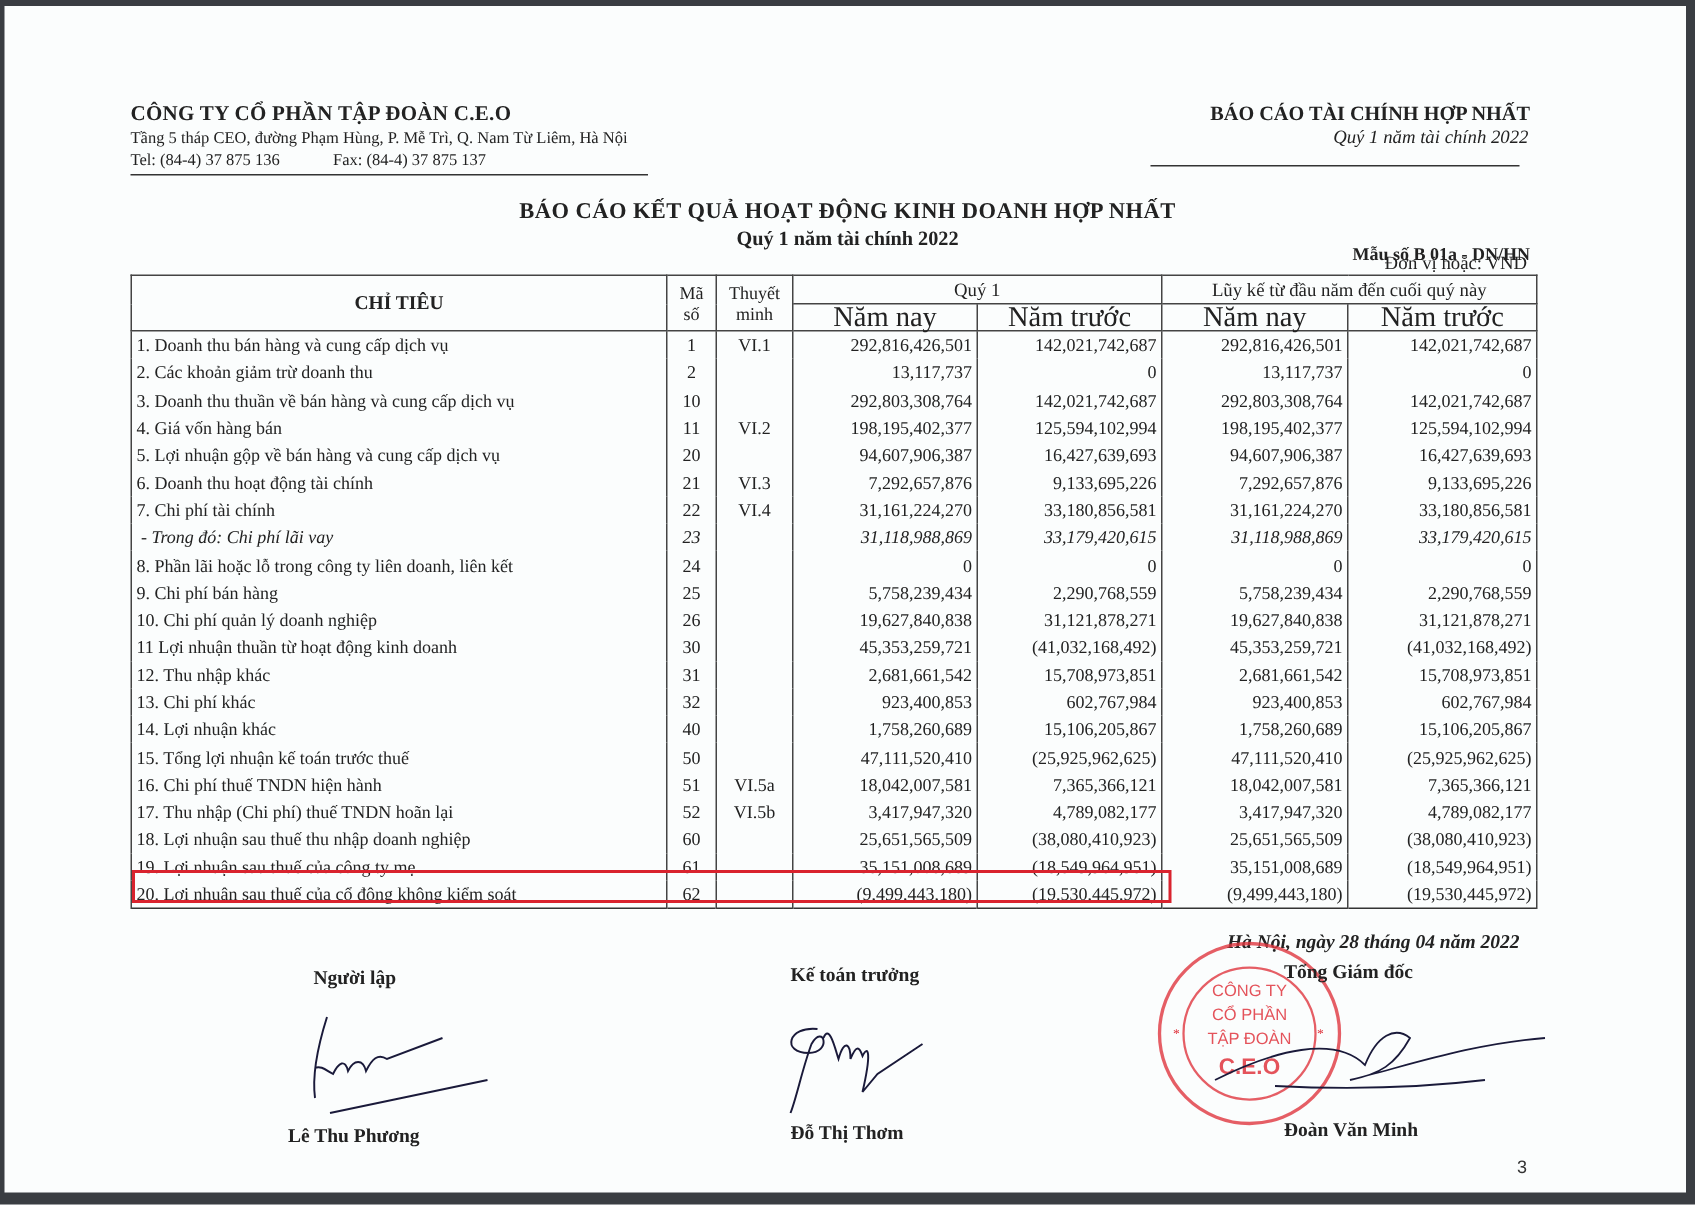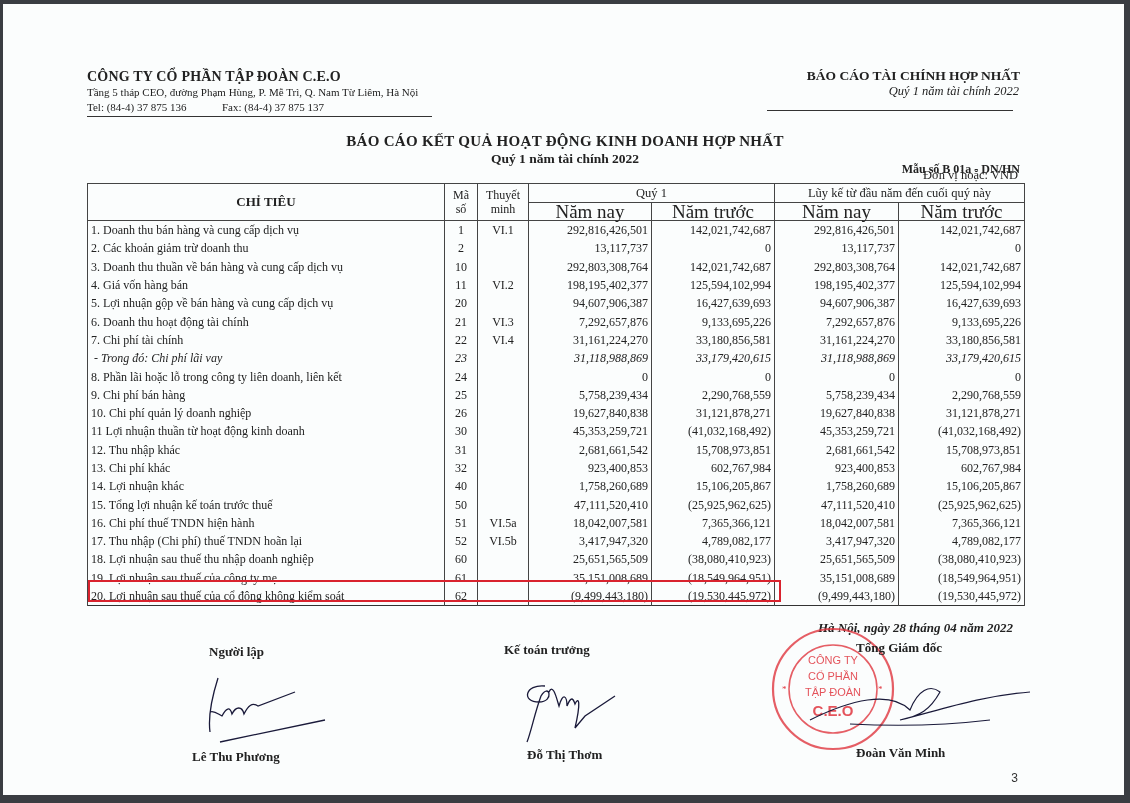--- a/index.html
+++ b/index.html
@@ -302,21 +302,21 @@
 <div class="highlight"></div>
 
 <div class="abs date-line">Hà Nội, ngày 28 tháng 04 năm 2022</div>
 
 <div class="abs sig-label" style="left:209px; top:644px;">Người lập</div>
 <svg class="sig" style="left:200px; top:672px;" width="140" height="80">
   <path d="M18 6 C 12 25, 8 45, 10 60 M10 40 C 14 38, 18 42, 22 44 C 26 36, 30 34, 32 42 C 36 34, 42 34, 44 42 C 48 34, 52 30, 58 34 L 95 20 M 20 70 L 125 48" stroke="#1a1a3a" stroke-width="1.3" fill="none"></path>
 </svg>
 <div class="abs sig-name" style="left:192px; top:749px;">Lê Thu Phương</div>
 
-<div class="abs sig-label" style="left:504px; top:642px;">Kế toán trưởng</div>
+<div class="abs sig-label" style="left:527px; top:642px;">Kế toán trưởng</div>
 <svg class="sig" style="left:515px; top:672px;" width="160" height="80">
   <path d="M30 14 C 10 12, 6 30, 24 30 C 40 30, 34 10, 26 24 C 20 40, 16 60, 12 70 M 34 20 C 38 10, 42 28, 44 34 C 48 20, 52 24, 52 34 C 56 24, 58 26, 60 32 C 64 24, 66 30, 60 56 L 70 44 L 100 24" stroke="#1a1a3a" stroke-width="1.3" fill="none"></path>
 </svg>
 <div class="abs sig-name" style="left:527px; top:747px;">Đỗ Thị Thơm</div>
 
 <svg class="sig" style="left:768px; top:624px;" width="130" height="130">
   <circle cx="65" cy="65" r="60" stroke="#e0363f" stroke-width="2.2" fill="none" opacity="0.8"></circle>
   <circle cx="65" cy="65" r="44" stroke="#e0363f" stroke-width="1.5" fill="none" opacity="0.8"></circle>
   <text x="65" y="40" text-anchor="middle" font-family="Liberation Sans, sans-serif" font-size="11" fill="#e0363f" opacity="0.85">CÔNG TY</text>
   <text x="65" y="56" text-anchor="middle" font-family="Liberation Sans, sans-serif" font-size="11" fill="#e0363f" opacity="0.85">CỔ PHẦN</text>

